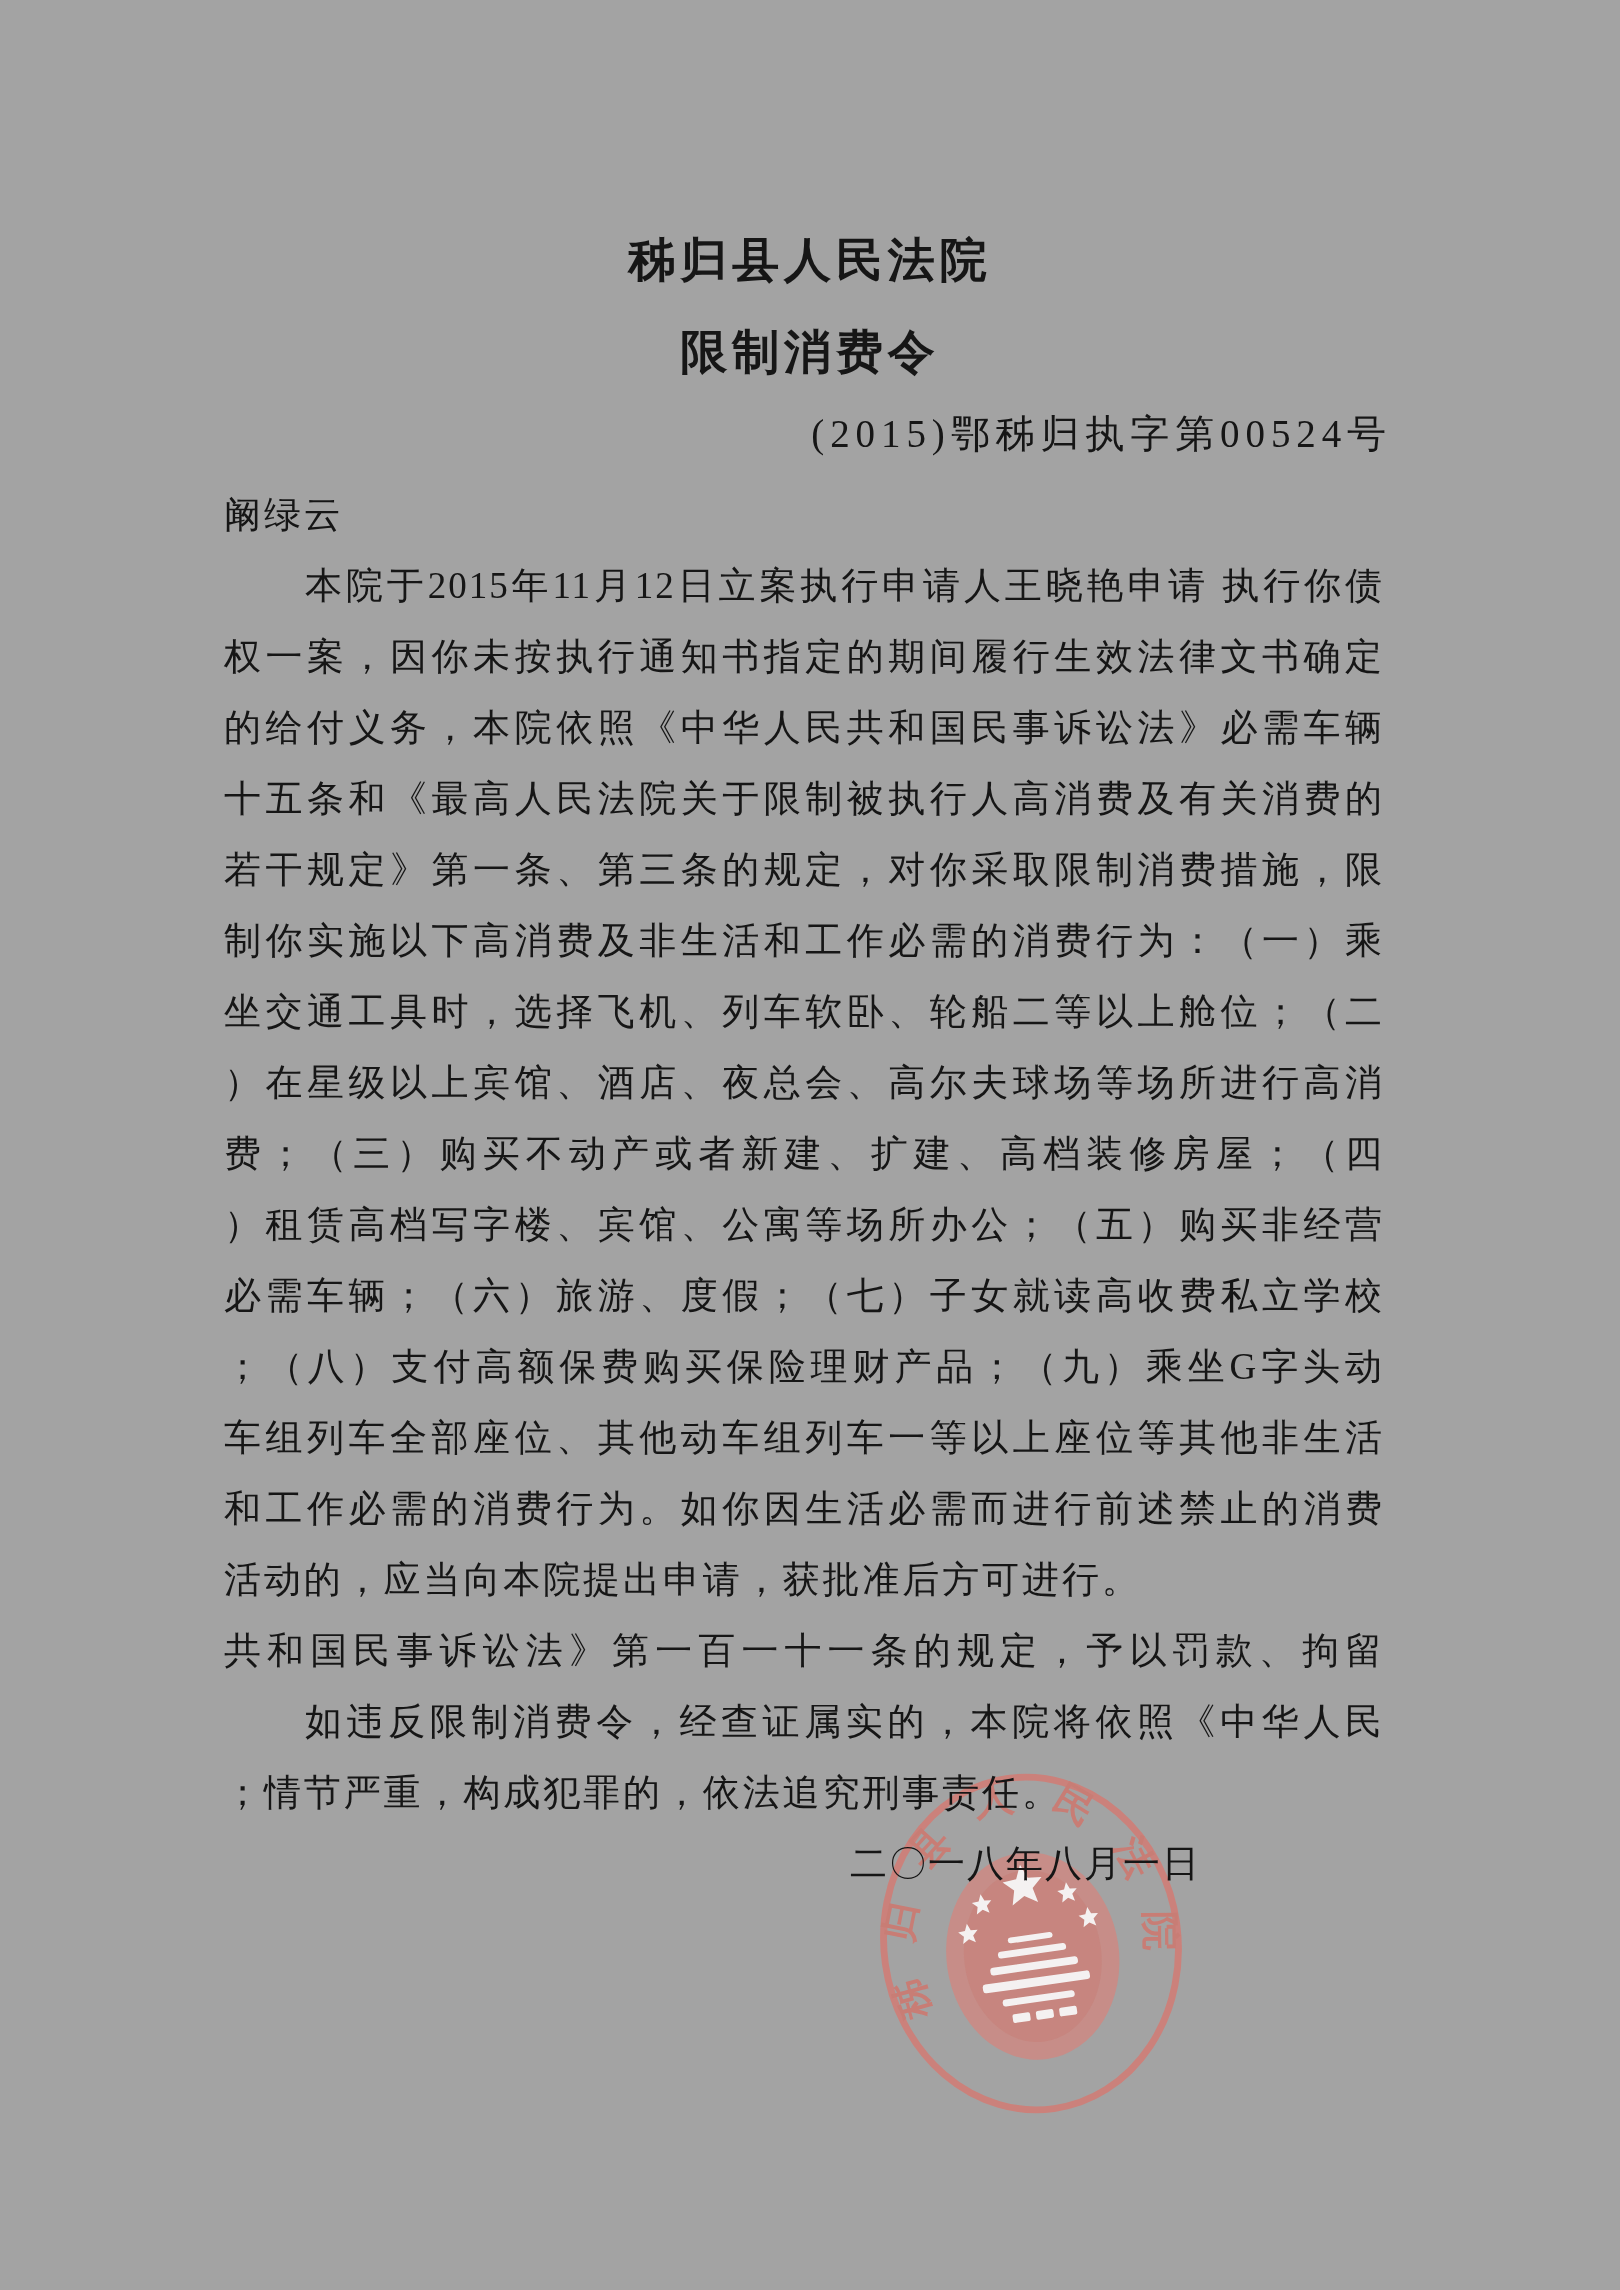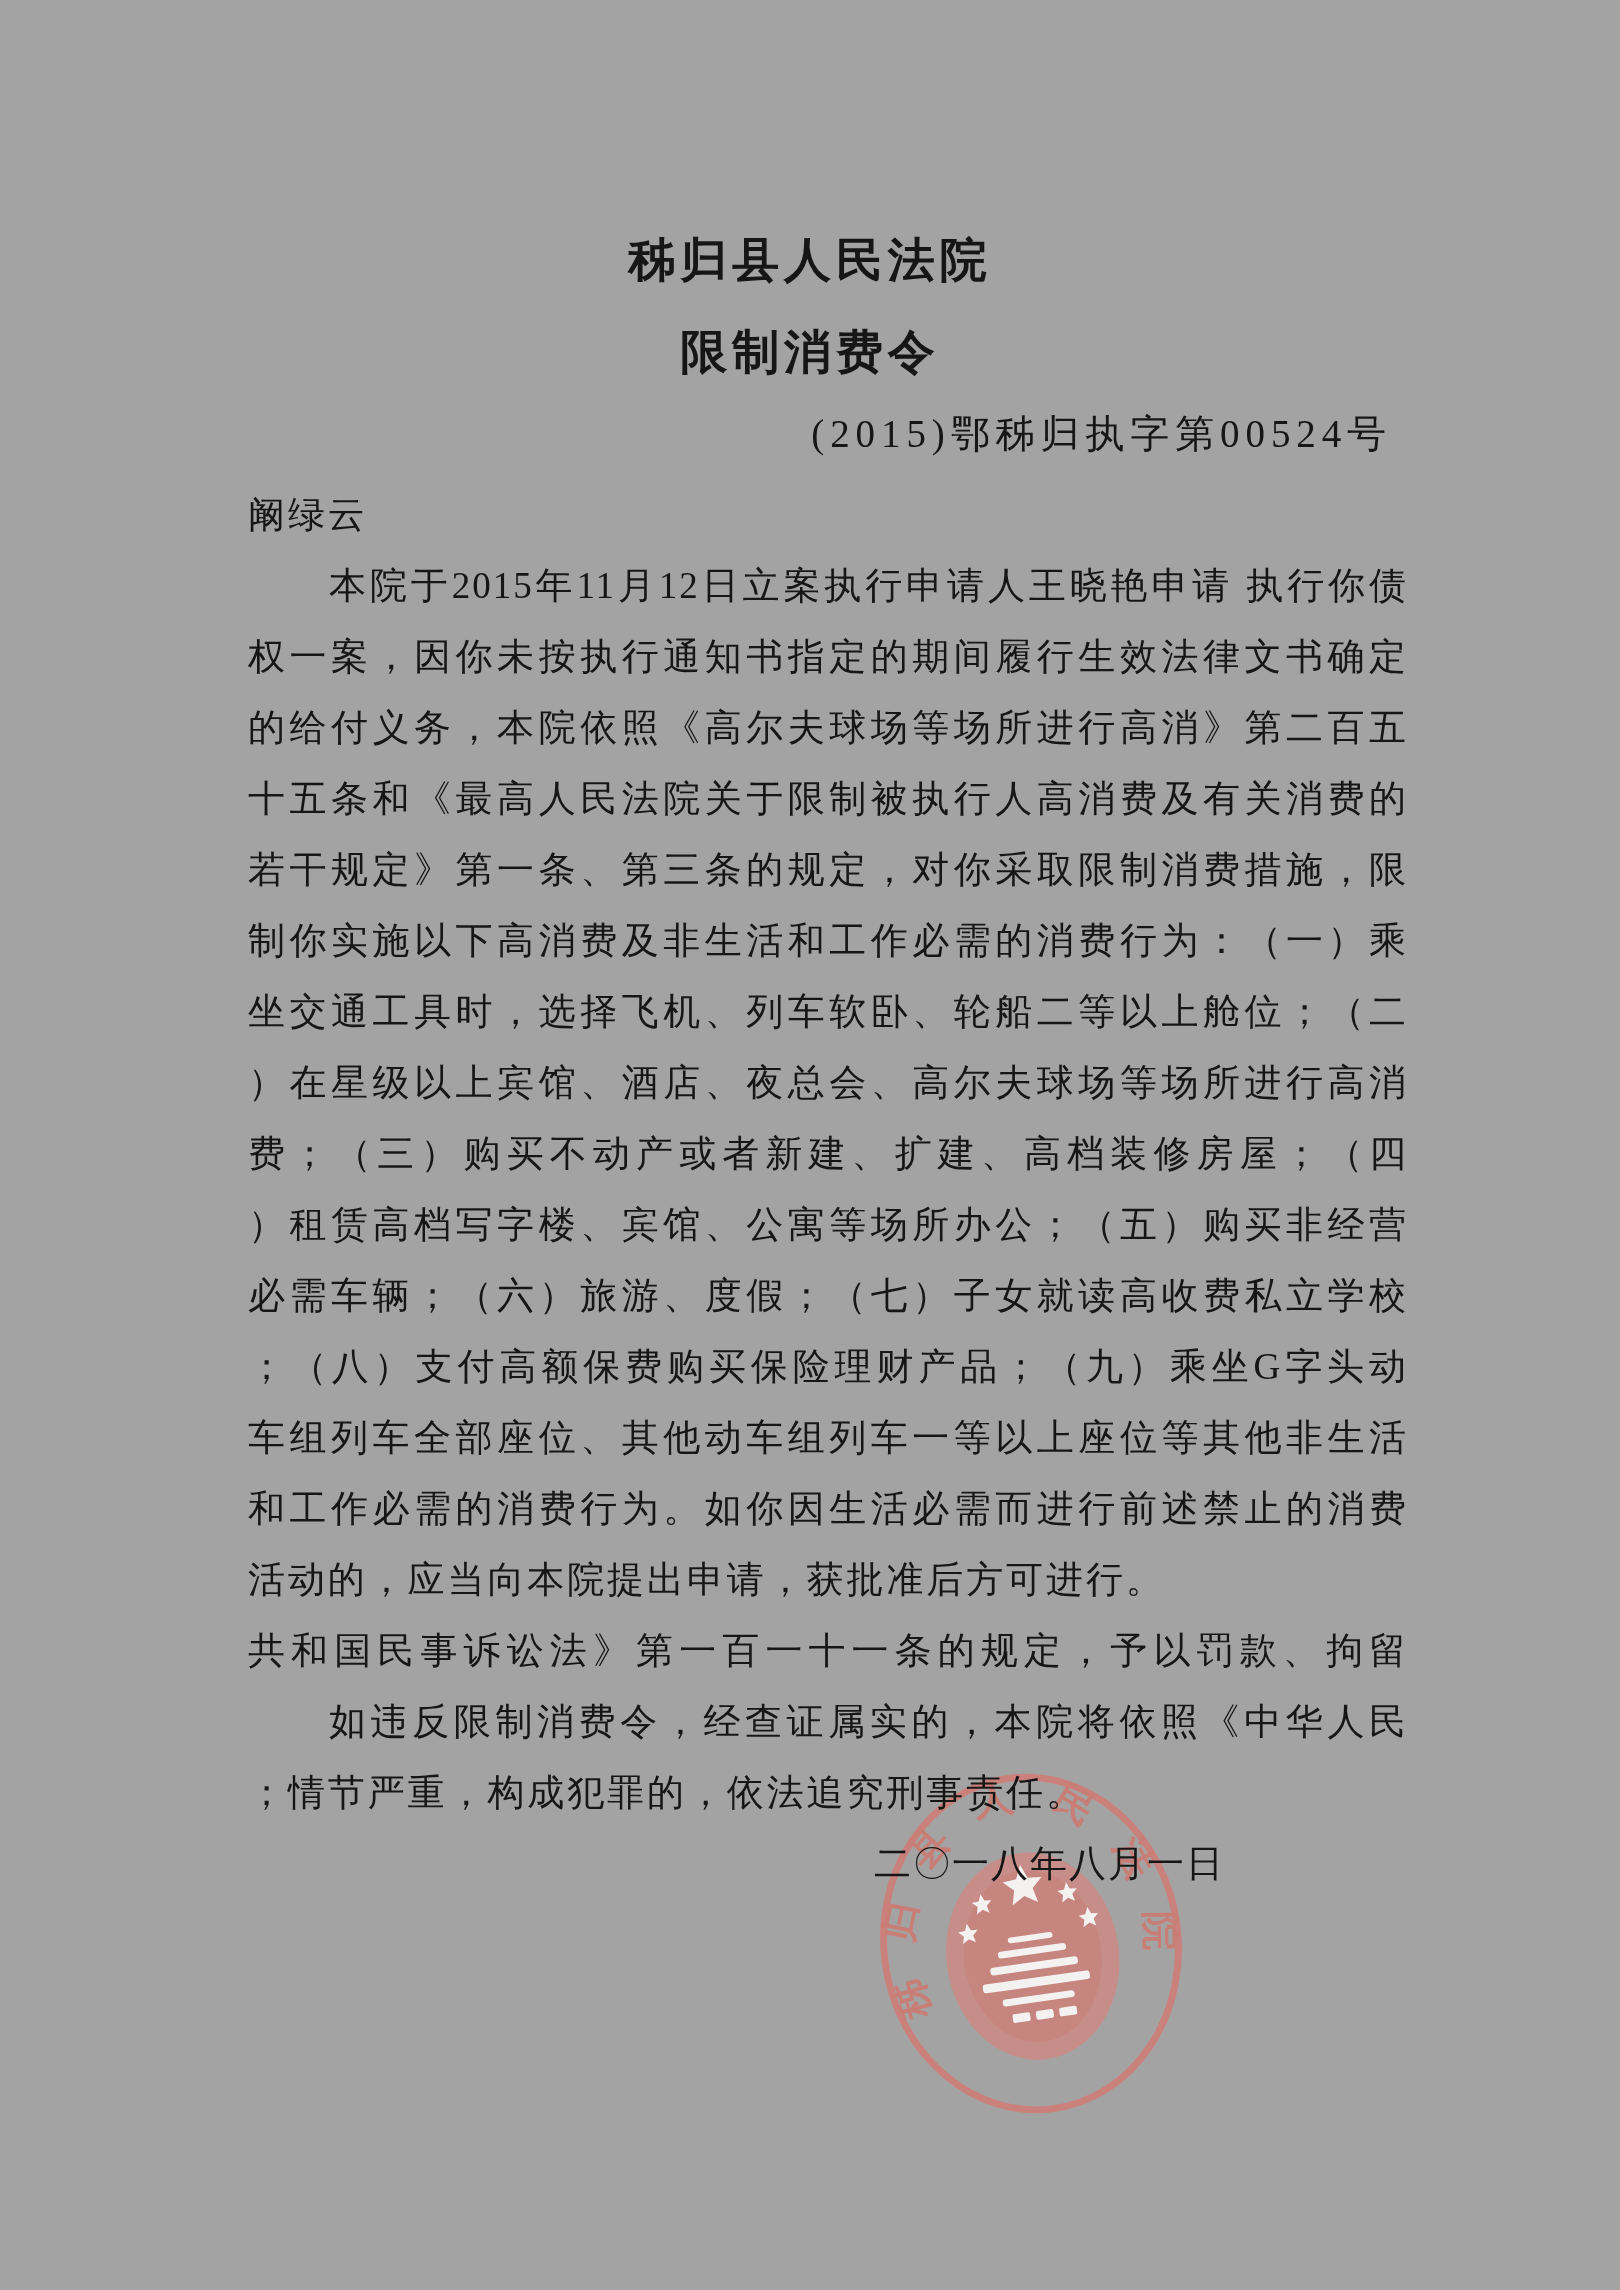--- a/index.html
+++ b/index.html
@@ -21,21 +21,21 @@
   }
   #court-name  { top:231px; }
   #order-title { top:323px; }
   .case-no {
     position:absolute; top:408px; left:232px; width:1160px;
     text-align:right;
     font-size:39px; letter-spacing:5.9px;
     line-height:51px;
   }
   .body-block {
-    position:absolute; left:248px; top:479px; width:1160px;
+    position:absolute; left:224px; top:479px; width:1160px;
     font-size:37px;
     z-index:2;
   }
   .line {
     height:71px; line-height:71px;
     letter-spacing:2px;
     text-align:justify; text-align-last:justify;
     text-justify:inter-character;
   }
   .line.short  { text-align:left; text-align-last:left; letter-spacing:2.9px; }
@@ -60,21 +60,21 @@
   <div class="doc-title" id="order-title">限制消费令</div>
 
   <div class="case-no">(2015)鄂秭归执字第00524号</div>
 
   <div class="body-block">
     <div class="line short">阚绿云</div>
 
     <div>
         <div class="line indent">本院于2015年11月12日立案执行申请人王晓艳申请 执行你债</div>
         <div class="line">权一案，因你未按执行通知书指定的期间履行生效法律文书确定</div>
-        <div class="line">的给付义务，本院依照《高尔夫球场等场所进行高消》第二百五</div>
+        <div class="line">的给付义务，本院依照《中华人民共和国民事诉讼法》必需车辆</div>
         <div class="line">十五条和《最高人民法院关于限制被执行人高消费及有关消费的</div>
         <div class="line">若干规定》第一条、第三条的规定，对你采取限制消费措施，限</div>
         <div class="line">制你实施以下高消费及非生活和工作必需的消费行为：（一）乘</div>
         <div class="line">坐交通工具时，选择飞机、列车软卧、轮船二等以上舱位；（二</div>
         <div class="line">）在星级以上宾馆、酒店、夜总会、高尔夫球场等场所进行高消</div>
         <div class="line">费；（三）购买不动产或者新建、扩建、高档装修房屋；（四</div>
         <div class="line">）租赁高档写字楼、宾馆、公寓等场所办公；（五）购买非经营</div>
         <div class="line">必需车辆；（六）旅游、度假；（七）子女就读高收费私立学校</div>
         <div class="line">；（八）支付高额保费购买保险理财产品；（九）乘坐G字头动</div>
         <div class="line">车组列车全部座位、其他动车组列车一等以上座位等其他非生活</div>

